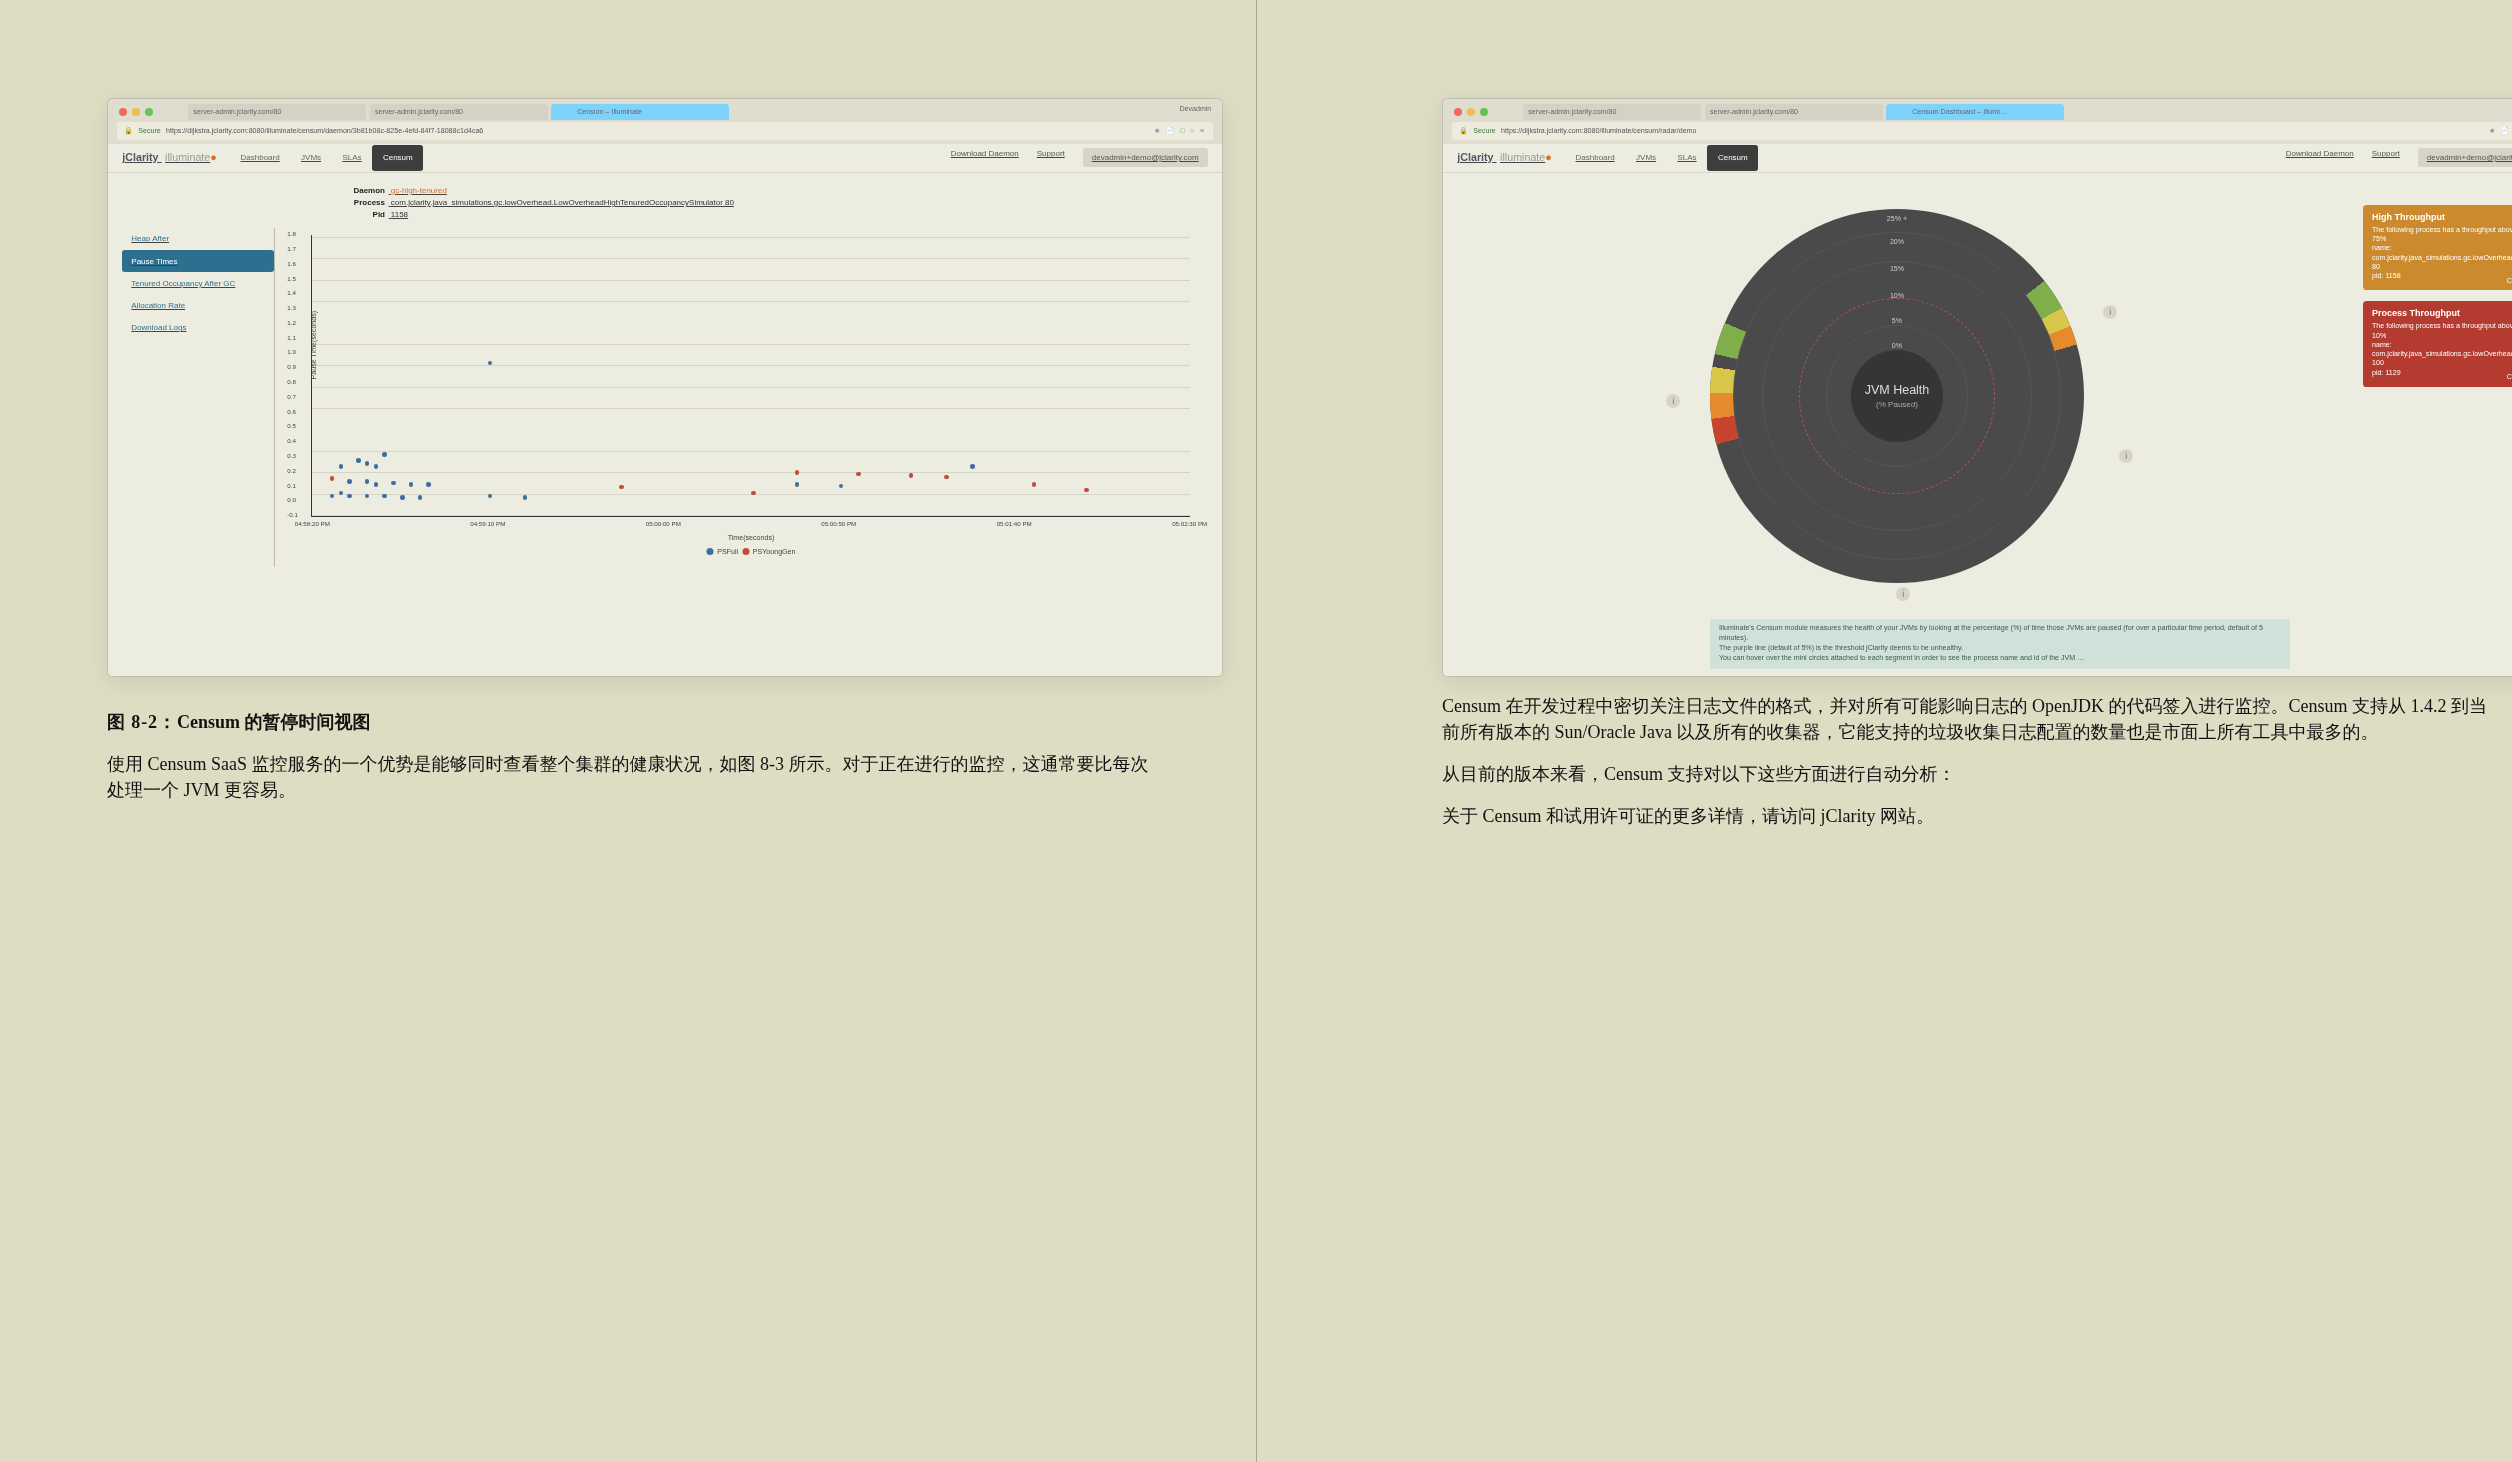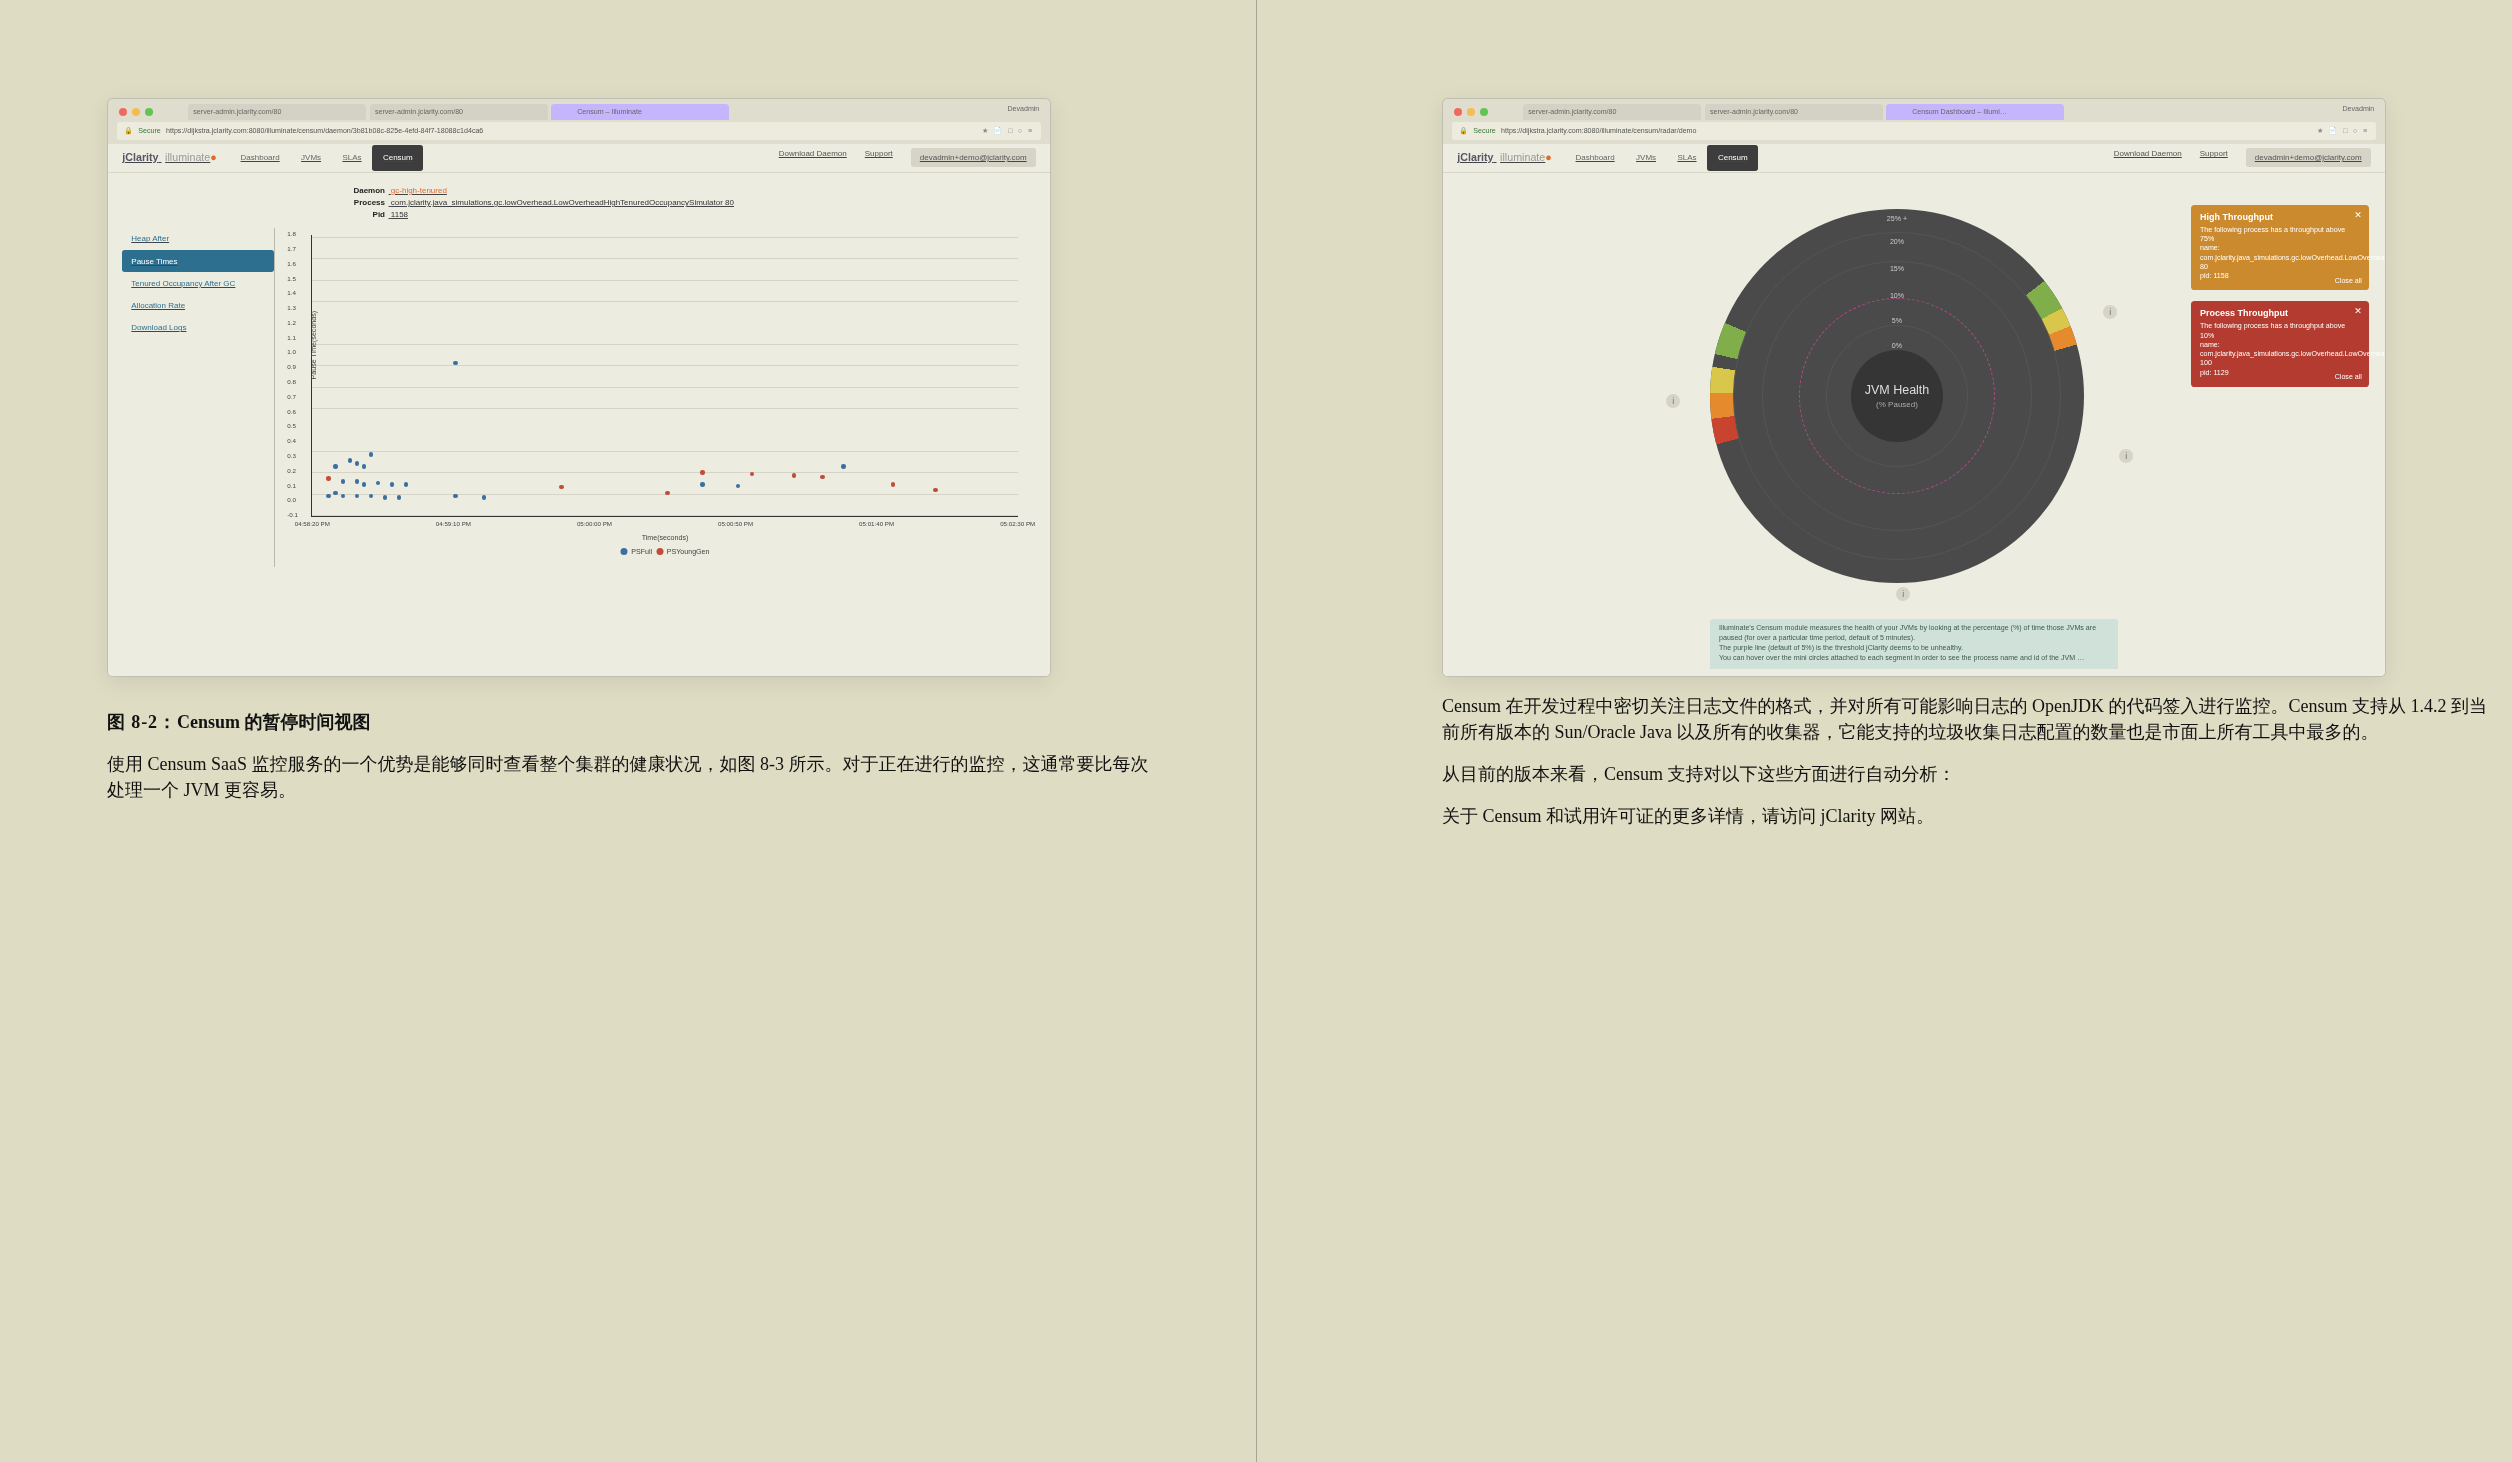--- a/index.html
+++ b/index.html
@@ -31,21 +31,21 @@
 
     
     .shot {
       background: #dfddce;
       border: 0.9px solid #c0beb0;
       border-radius: 5.3px;
       box-shadow: 0 5.3px 21.4px rgba(0,0,0,0.08);
       position: relative;
       overflow: hidden;
       margin-top: 98px;
-      width: 944px;
+      width: 1116px;
       height: 579px;
       font-family: "Helvetica Neue", Arial, sans-serif;
       font-size: 9px;
       color: #444;
     }
     .shot .traffic {
       position: absolute; top: 9px; left: 10.7px;
       display: flex; gap: 5.3px;
     }
     .shot .traffic span {
@@ -53,21 +53,21 @@
     }
     .tl-red{background:#ee6a5f}.tl-yel{background:#f5bd4f}.tl-grn{background:#61c454}
     .browser-tabs {
       position: absolute; top: 5.3px; left: 80px; right: 71px; height: 16px;
       display:flex; gap:3.6px; font-size:7.1px; color:#666;
     }
     .browser-tabs .tab {
       flex:0 0 178px; background:#d4d2c4; border-radius:3.6px 3.6px 0 0;
       padding:2.7px 5.3px; overflow:hidden; white-space:nowrap; text-overflow:ellipsis;
     }
-    .browser-tabs .tab.active{background:#c4b5fd;padding-left:26px;}
+    .browser-tabs .tab.active{background:#7dd3fc;padding-left:26px;}
     .shot .sysmenu { position:absolute; top:5.3px; right:10.7px; font-size:7.1px; color:#666;}
     .shot .urlbar {
       position:absolute; top:23px; left:9px; right:9px; height:18px;
       background:#ecebde; border-radius:2.7px; padding:2.7px 7.1px;
       display:flex; align-items:center; gap:5.3px; font-size:7.1px; color:#3a7a3a;
     }
     .shot .urlbar .url{color:#555; overflow:hidden; white-space:nowrap; text-overflow:ellipsis; flex:1;}
     .shot .urlbar .right{color:#888; letter-spacing:1.8px;}
     .shot .content {
       position:absolute; top:45px; left:0; right:0; bottom:0;

